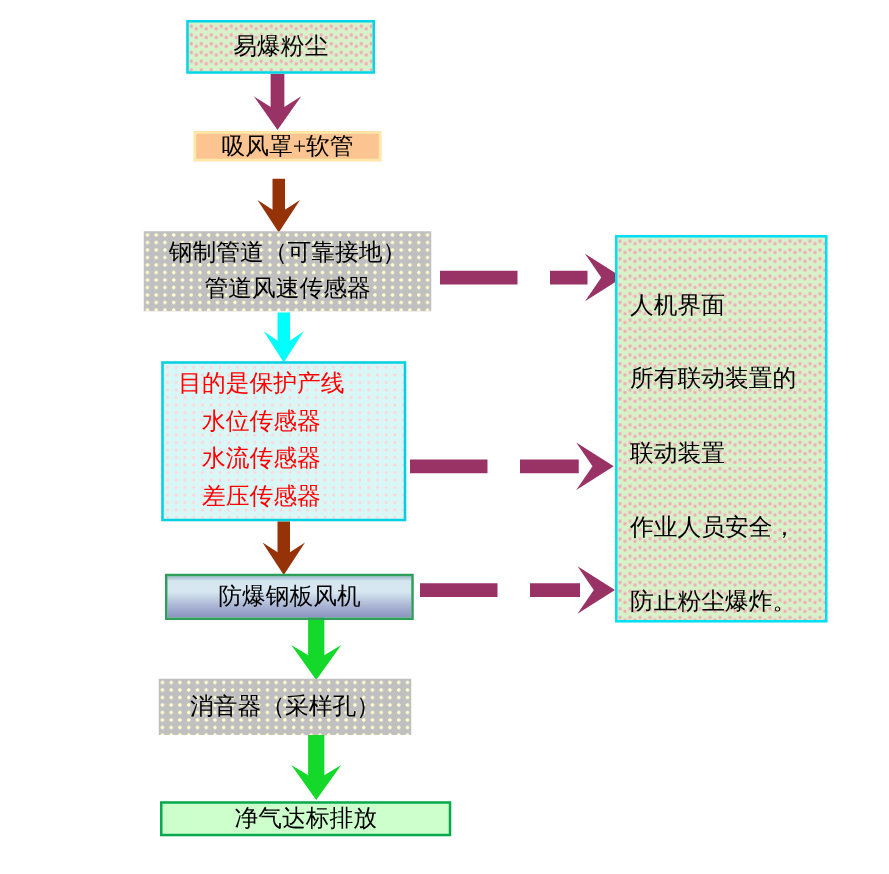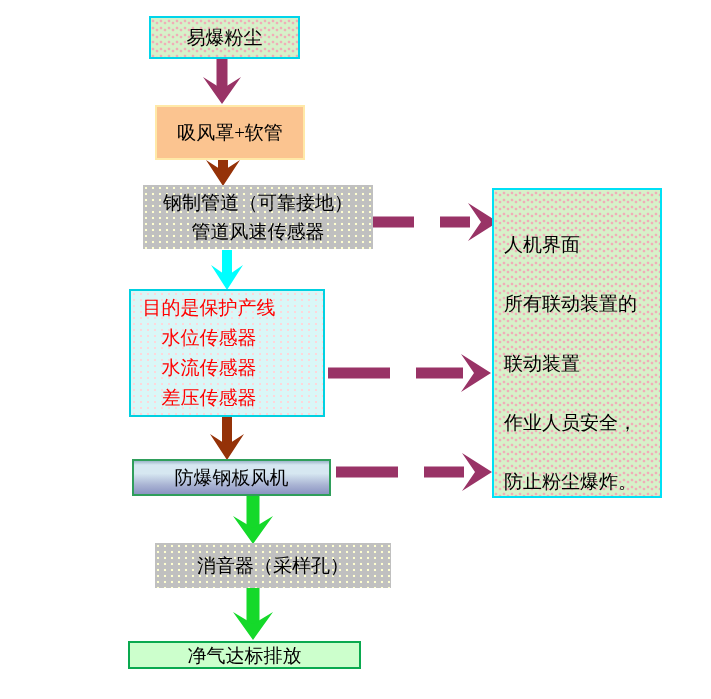--- a/index.html
+++ b/index.html
@@ -19,37 +19,36 @@
     background-image:
       radial-gradient(circle at 2px 3px, #f0aeb8 1.1px, rgba(0,0,0,0) 1.7px),
       radial-gradient(circle at 6px 5px, #f0aeb8 1.1px, rgba(0,0,0,0) 1.7px);
     background-size:8px 7px;
   }
   
   .tex-gray{
     background-color:#c0c0c0;
     background-image:radial-gradient(circle at 3px 3px, #ffffd0 1.1px, rgba(0,0,0,0) 1.6px);
     background-size:7px 6px;
-    margin-left:28px;
   }
   
   .tex-cyan{
     background-color:#d9f7f7;
     background-image:radial-gradient(circle at 3px 3px, #ffd6da 1px, rgba(0,0,0,0) 1.5px);
     background-size:7px 6px;
   }
   .box-dust   {left:149px;top:16px;width:151px;height:43px;border:2px solid #00d5ea;}
-  .box-hood   {left:155px;top:105px;width:150px;height:55px;background:#fbc490;border:2px solid #ffe9a8;}
+  .box-hood   {left:155px;top:105px;width:150px;height:24px;background:#fbc490;border:2px solid #ffe9a8;}
   .box-pipe   {left:115px;top:185px;width:230px;height:64px;line-height:29px;}
   .box-scrub  {left:129px;top:289px;width:196px;height:128px;border:2px solid #00d0e0;
                color:#ff0000;line-height:30px;padding-right:36px;}
   .box-fan    {left:132px;top:459px;width:199px;height:37px;
                background:linear-gradient(180deg,#9db6ca 0,#d6e7f1 12%,#d6e7f1 38%,#aab4d4 72%,#8b94c2 100%);
                border:2px solid #2f9e5b;}
-  .box-muffler{left:127px;top:543px;width:236px;height:45px;}
+  .box-muffler{left:127px;top:543px;width:202px;height:45px;}
   .box-exhaust{left:128px;top:641px;width:233px;height:28px;background:#ccffcc;border:2px solid #0aa94f;}
   .box-note   {left:492px;top:188px;width:170px;height:310px;border:2px solid #00e0f5;
                justify-content:space-between;align-items:flex-start;text-align:left;
                padding:40px 6px 0 10px;line-height:29px;}
 </style>
 </head>
 <body>
 
 <div class="canvas">
 

